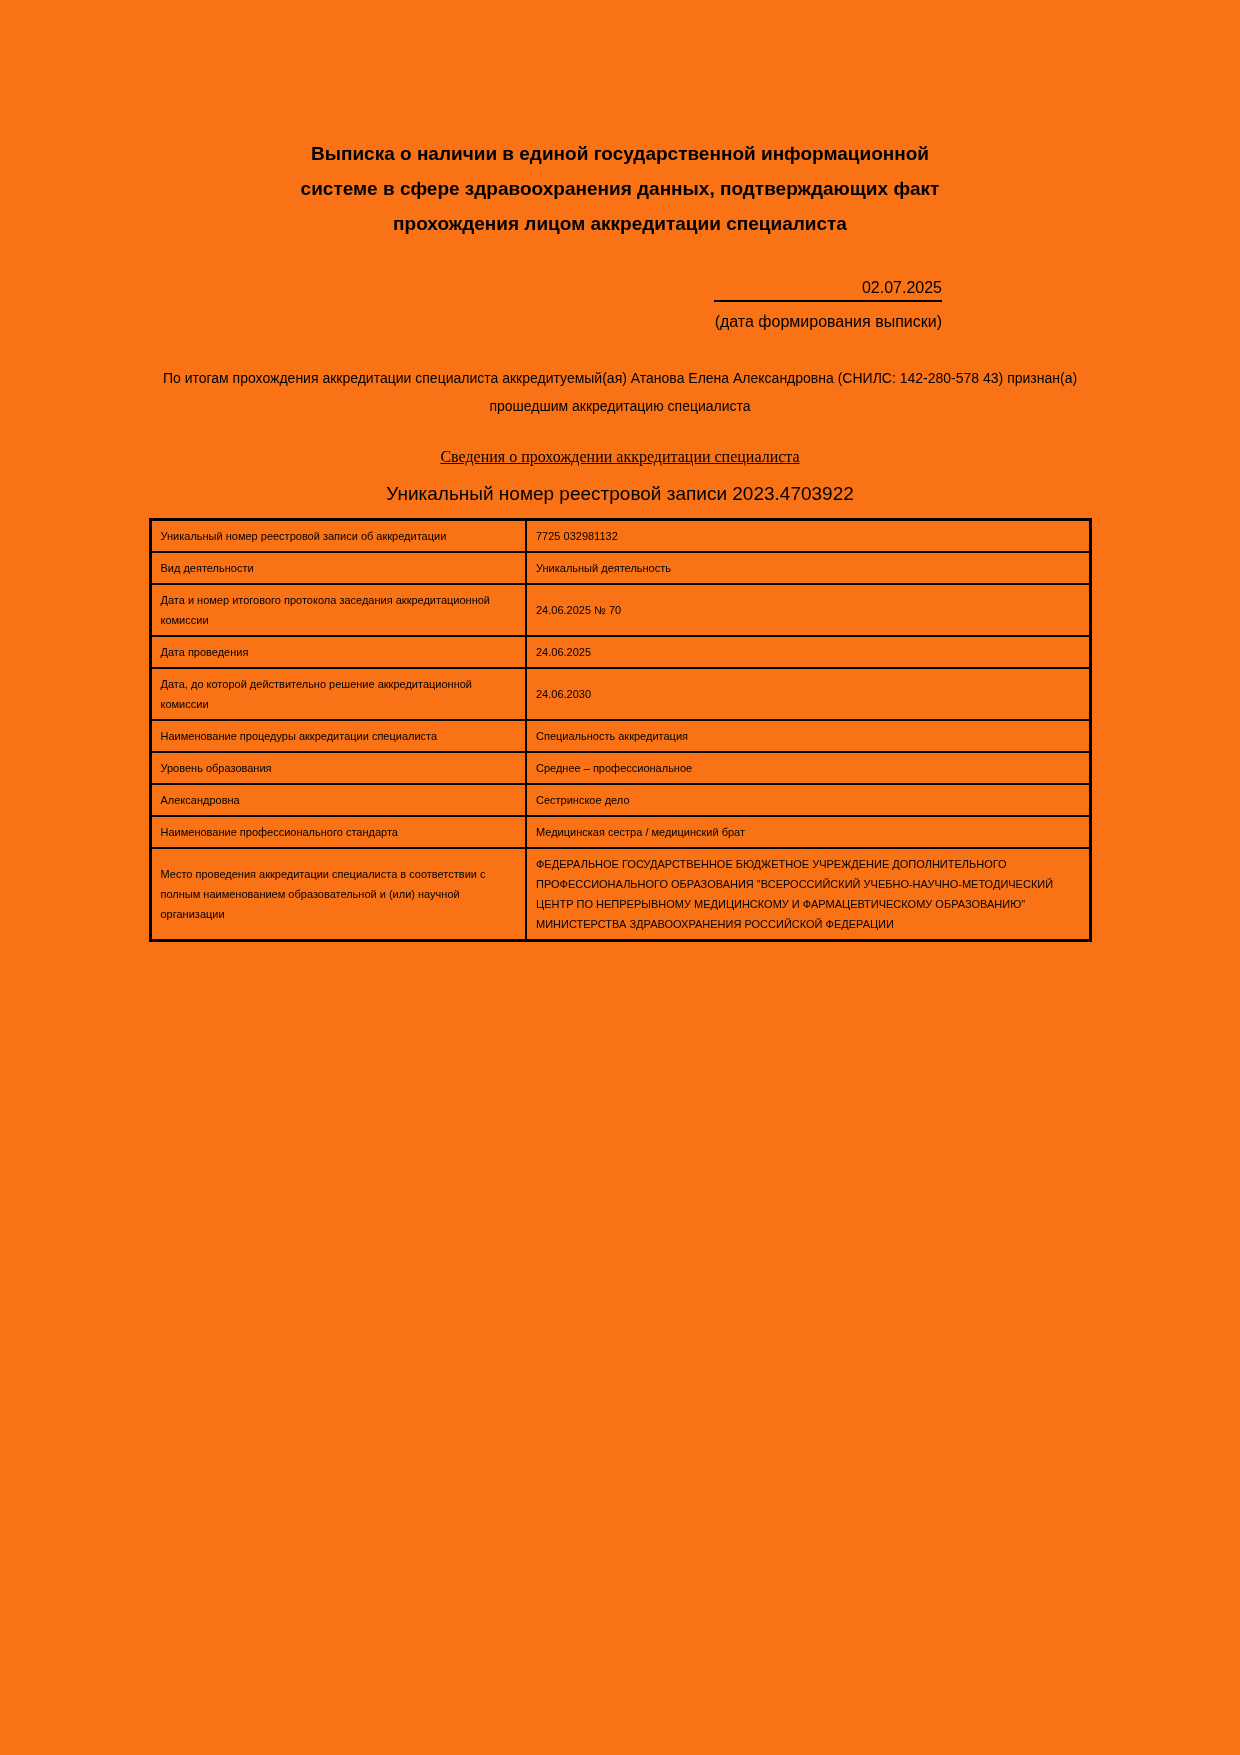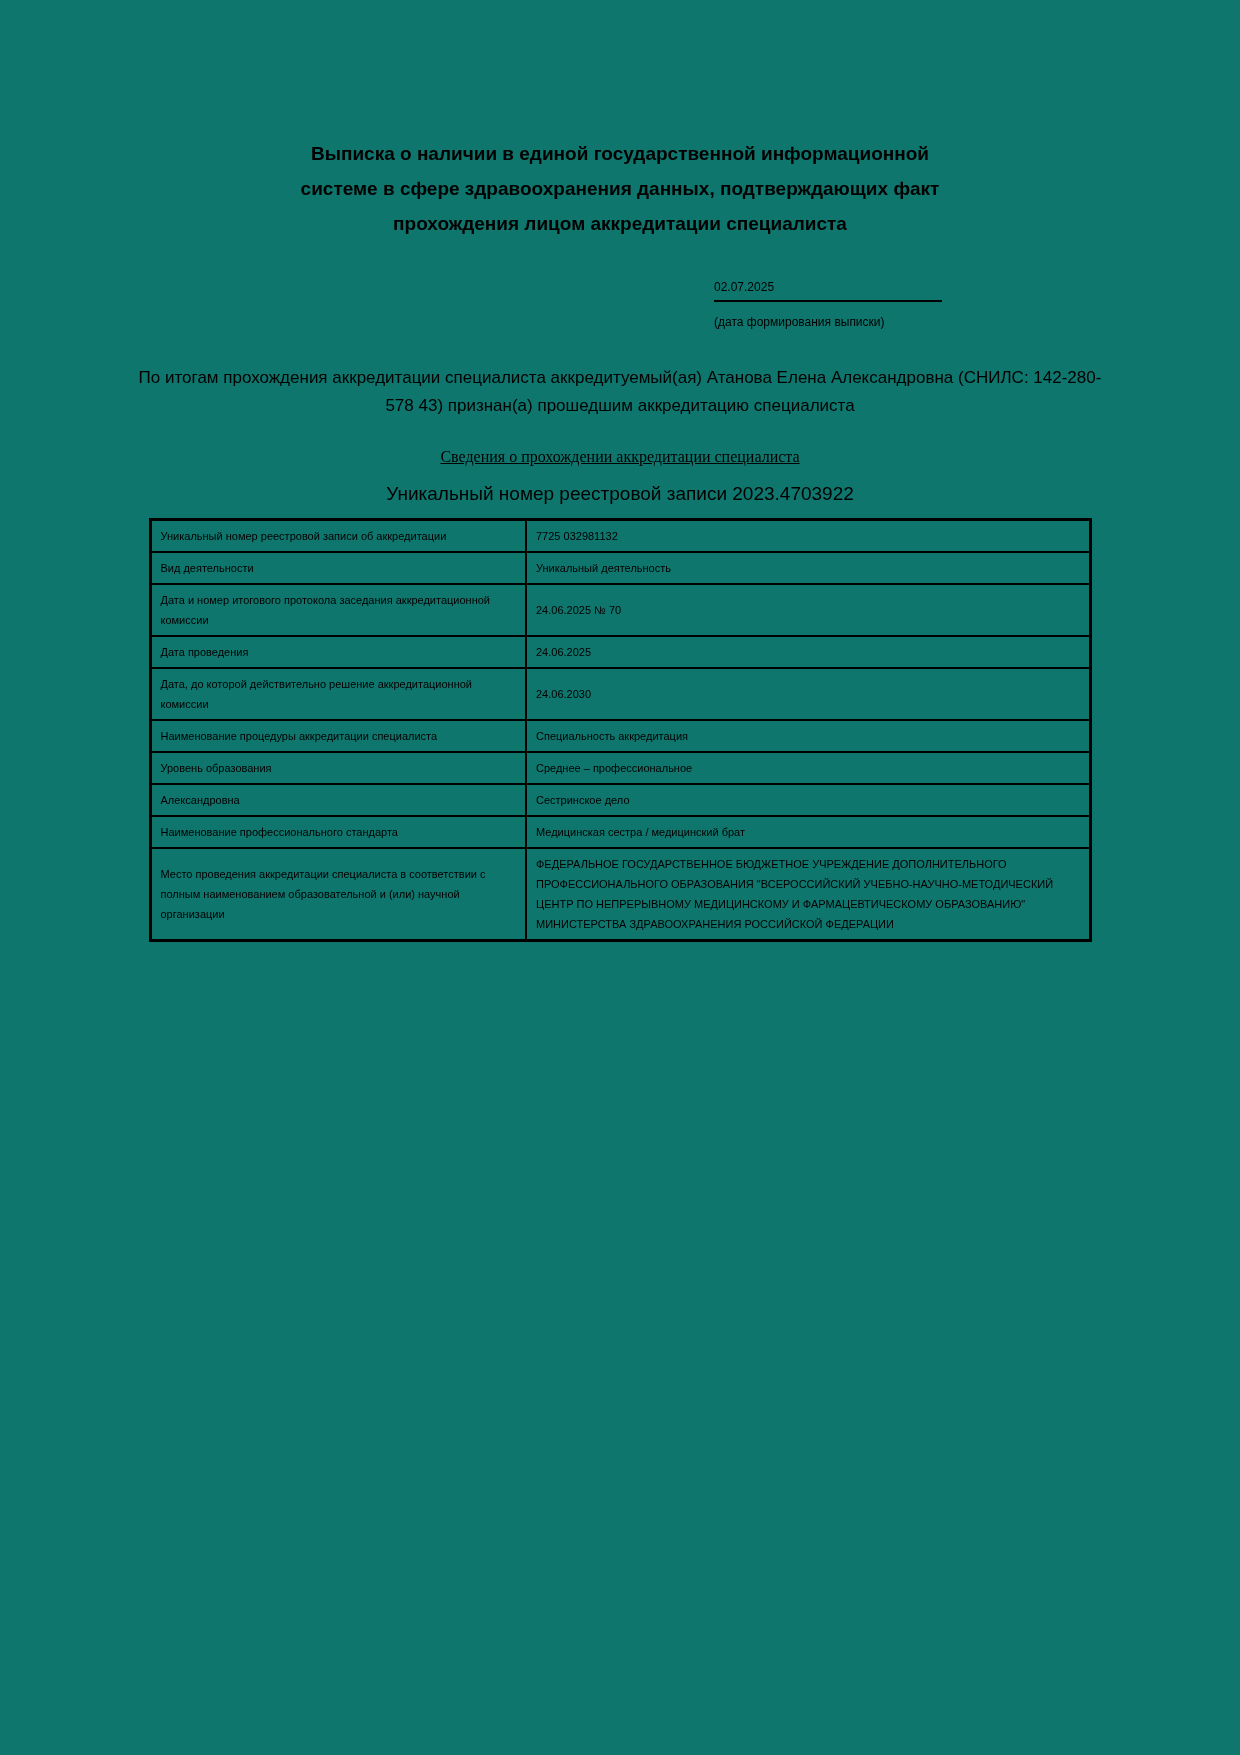--- a/index.html
+++ b/index.html
@@ -5,51 +5,51 @@
   * { margin: 0; padding: 0; box-sizing: border-box; }
   html, body { background: #ffffff; }
   body {
     font-family: "Liberation Sans", "DejaVu Sans", sans-serif;
     color: #000000;
   }
   .page {
     position: relative;
     width: 1240px;
     height: 1755px;
-    background: #0f766e;
+    background: #f97316;
     overflow: hidden;
   }
   .doc-title {
     padding-top: 136px;
     text-align: center;
     font-size: 19px;
     font-weight: bold;
     line-height: 35px;
   }
   .date-block {
     width: 228px;
     margin: 36px 298px 0 auto;
-    text-align: left;
-    font-size: 12px;
+    text-align: right;
+    font-size: 16px;
   }
   .date-value {
     display: block;
     line-height: 21px;
     padding-bottom: 2px;
     border-bottom: 2px solid #000000;
   }
   .date-caption {
     line-height: 20px;
     padding-top: 10px;
   }
   .intro {
     width: 970px;
     margin: 32px auto 12px;
     text-align: center;
-    font-size: 17px;
+    font-size: 14px;
     line-height: 28px;
   }
   .section-heading {
     margin-top: 26px;
     text-align: center;
     font-size: 16px;
     text-decoration: underline;
     line-height: 22px;
     font-family: Liberation Serif, serif;
   }

